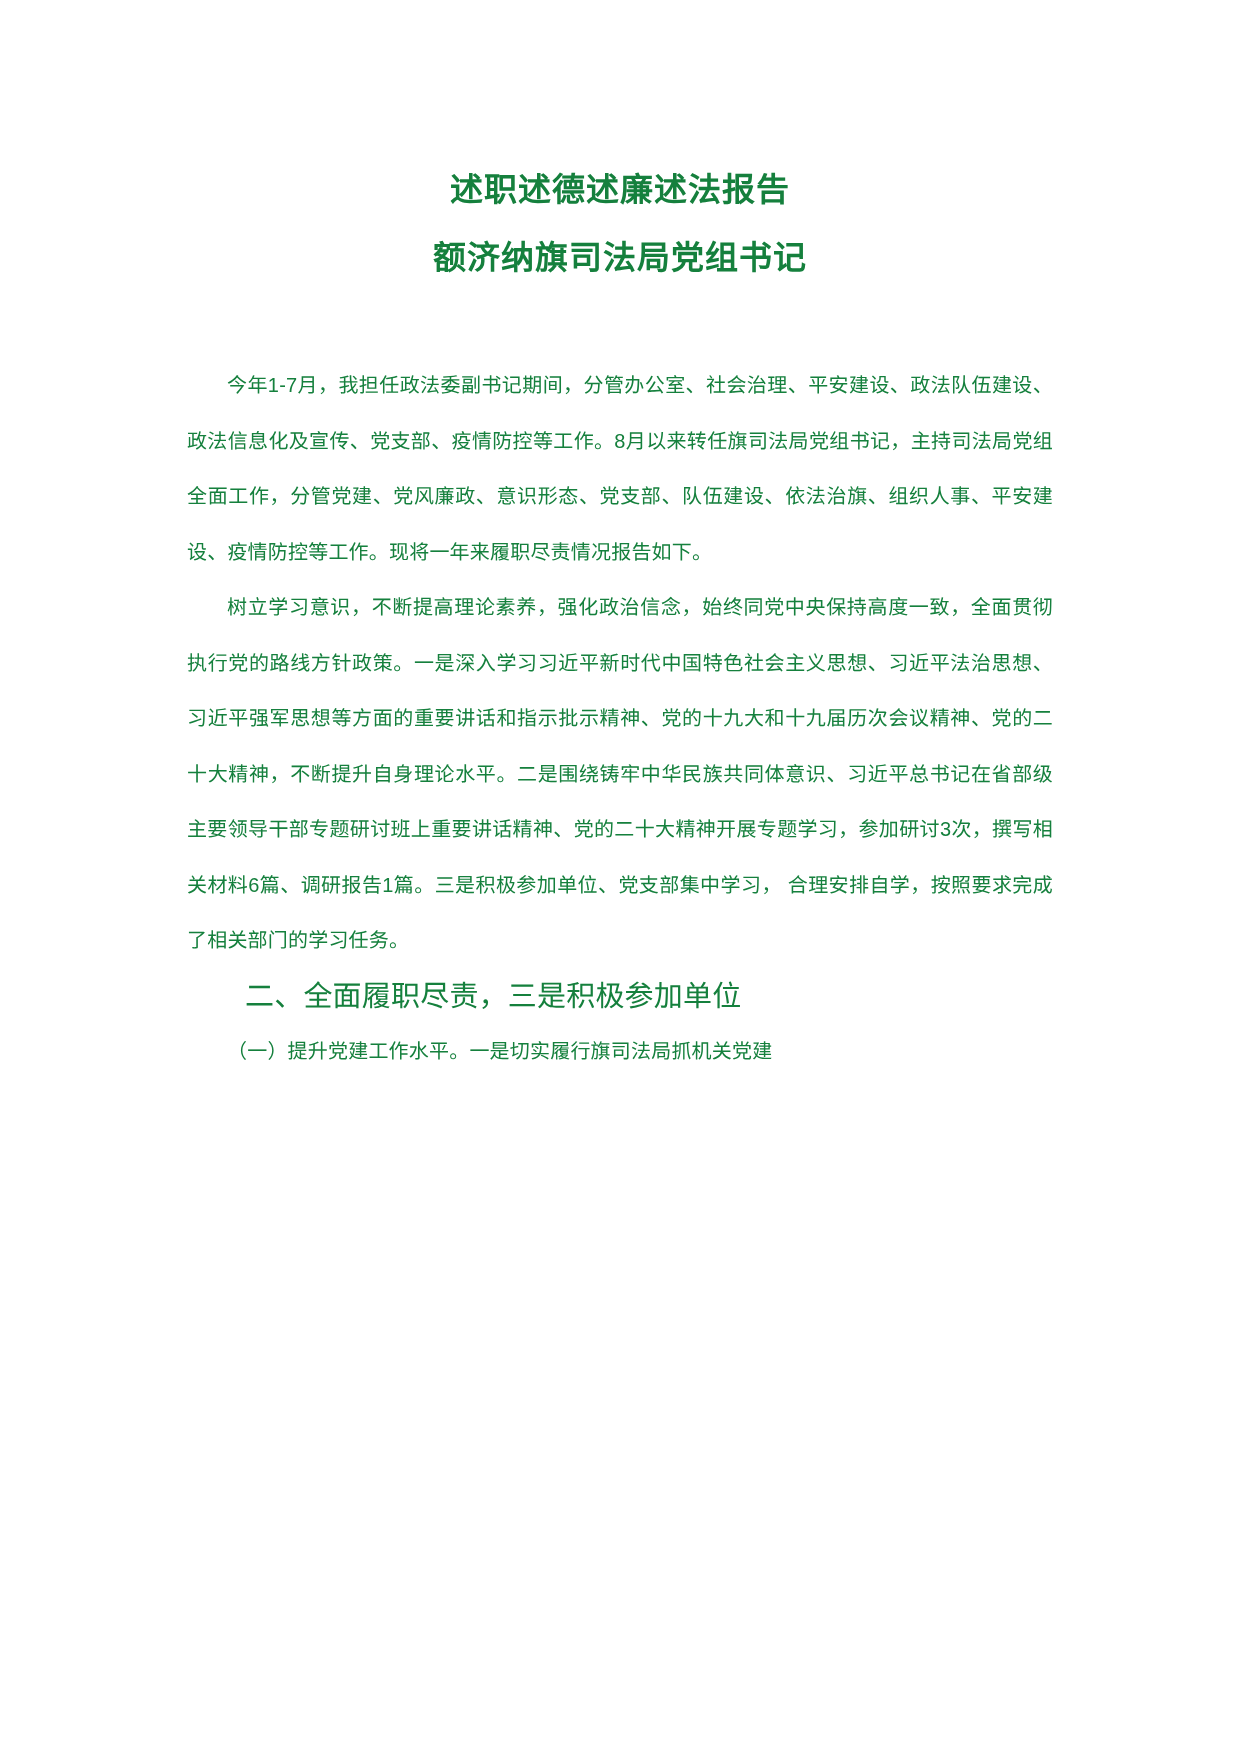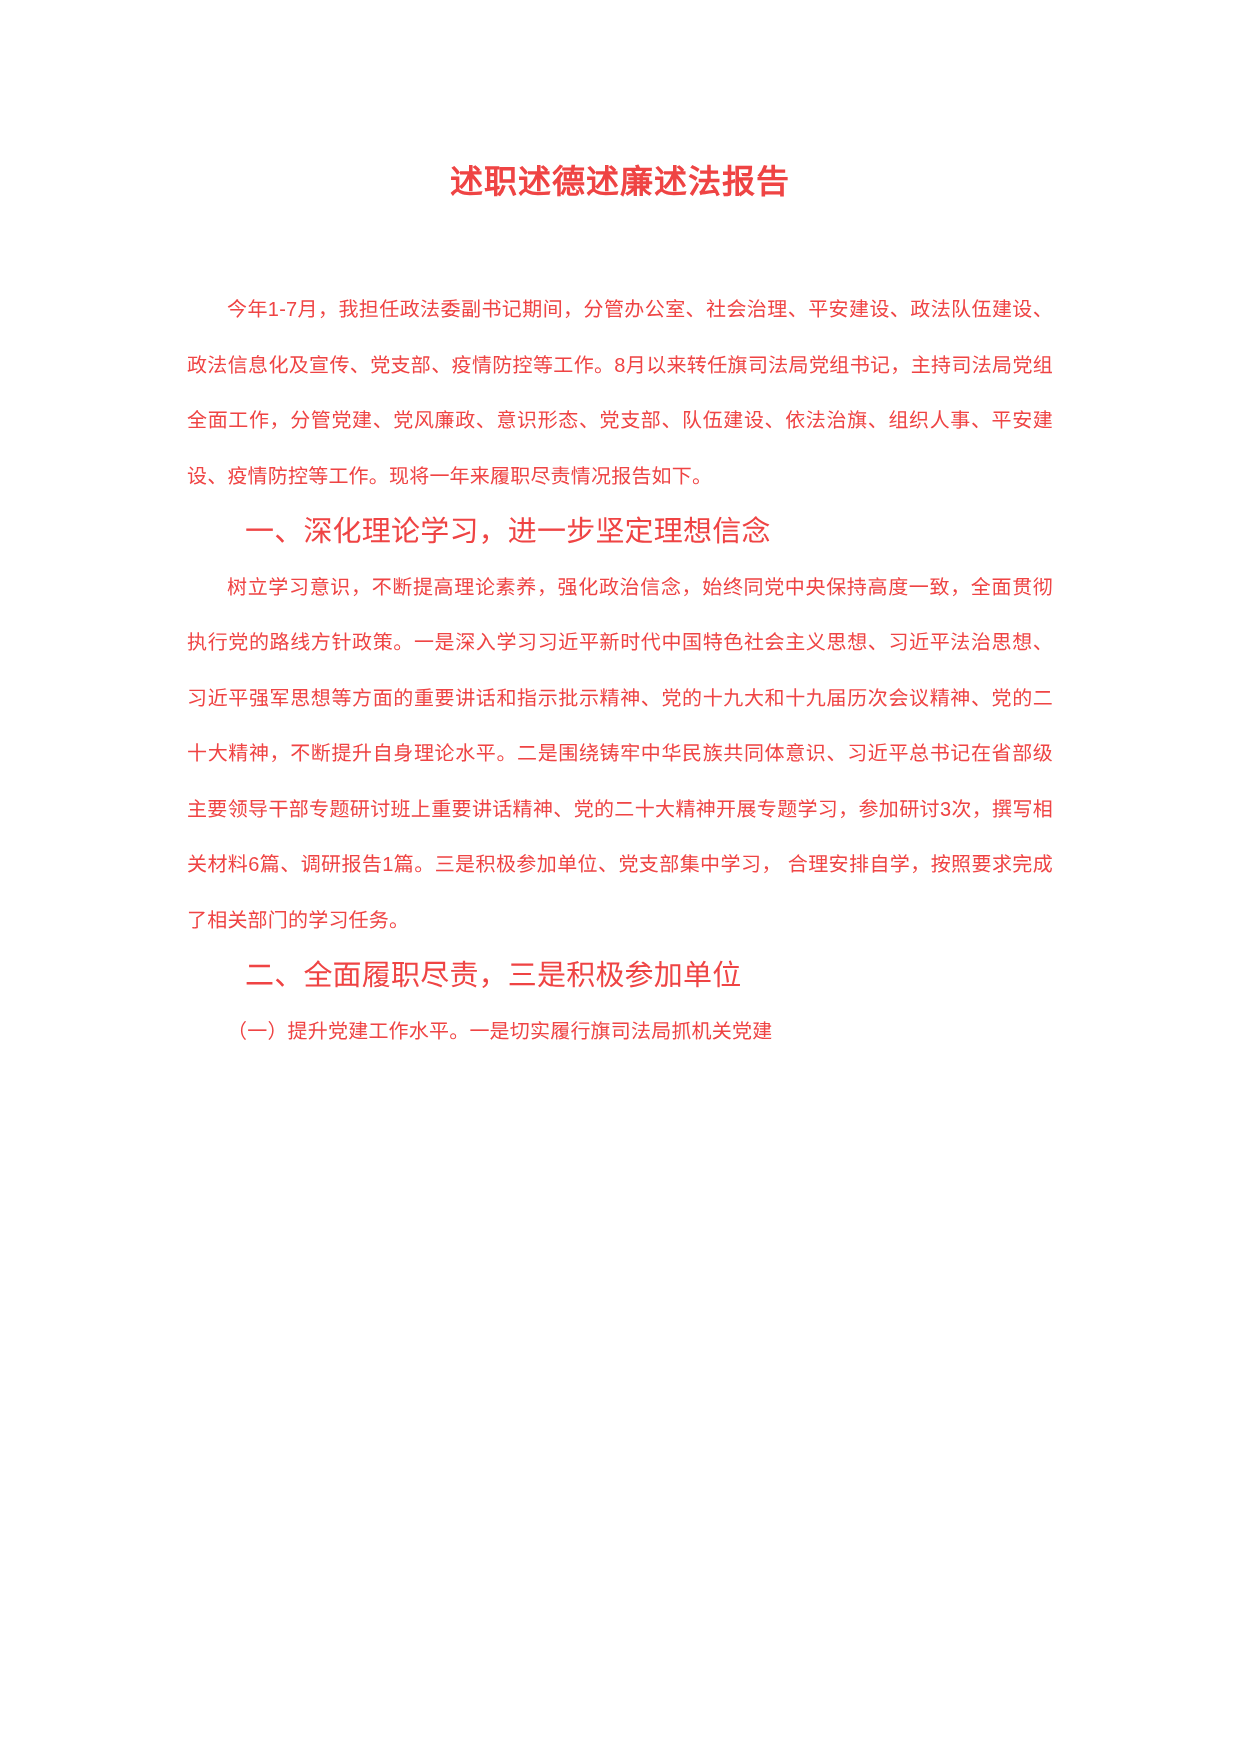--- a/index.html
+++ b/index.html
@@ -6,26 +6,26 @@
   html, body {
     margin: 0;
     padding: 0;
     background: #ffffff;
   }
 
   .page {
     position: relative;
     width: 1240px;
     height: 1494px;
-    margin: 4px auto;
+    margin: 12px auto;
     background: #ffffff;
     box-sizing: border-box;
     overflow: hidden;
     font-family: "Liberation Sans", "DejaVu Sans", sans-serif;
-    color: #ef4444;
+    color: #15803d;
   }
 
   .page-body {
     position: absolute;
     left: 187px;
     top: 0;
     width: 866px;
   }
 
   .doc-title {
@@ -69,27 +69,27 @@
   }
 </style>
 </head>
 <body>
 
 <div class="page">
   <div class="page-body">
 
     <div class="title-block">
       <h1 class="doc-title">述职述德述廉述法报告</h1>
+      <h1 class="doc-title title-line-2">额济纳旗司法局党组书记</h1>
     </div>
 
     <div class="body-block">
 
       <p class="para">今年1-7月，我担任政法委副书记期间，分管办公室、社会治理、平安建设、政法队伍建设、政法信息化及宣传、党支部、疫情防控等工作。8月以来转任旗司法局党组书记，主持司法局党组全面工作，分管党建、党风廉政、意识形态、党支部、队伍建设、依法治旗、组织人事、平安建设、疫情防控等工作。现将一年来履职尽责情况报告如下。</p>
 
-      <p class="heading">一、深化理论学习，进一步坚定理想信念</p>
 
       <p class="para">树立学习意识，不断提高理论素养，强化政治信念，始终同党中央保持高度一致，全面贯彻执行党的路线方针政策。一是深入学习习近平新时代中国特色社会主义思想、习近平法治思想、习近平强军思想等方面的重要讲话和指示批示精神、党的十九大和十九届历次会议精神、党的二十大精神，不断提升自身理论水平。二是围绕铸牢中华民族共同体意识、习近平总书记在省部级主要领导干部专题研讨班上重要讲话精神、党的二十大精神开展专题学习，参加研讨3次，撰写相关材料6篇、调研报告1篇。三是积极参加单位、党支部集中学习， 合理安排自学，按照要求完成了相关部门的学习任务。</p>
 
       <p class="heading">二、全面履职尽责，三是积极参加单位</p>
 
       <p class="para">（一）提升党建工作水平。一是切实履行旗司法局抓机关党建</p>
 
     </div>
   </div>
 </div>

